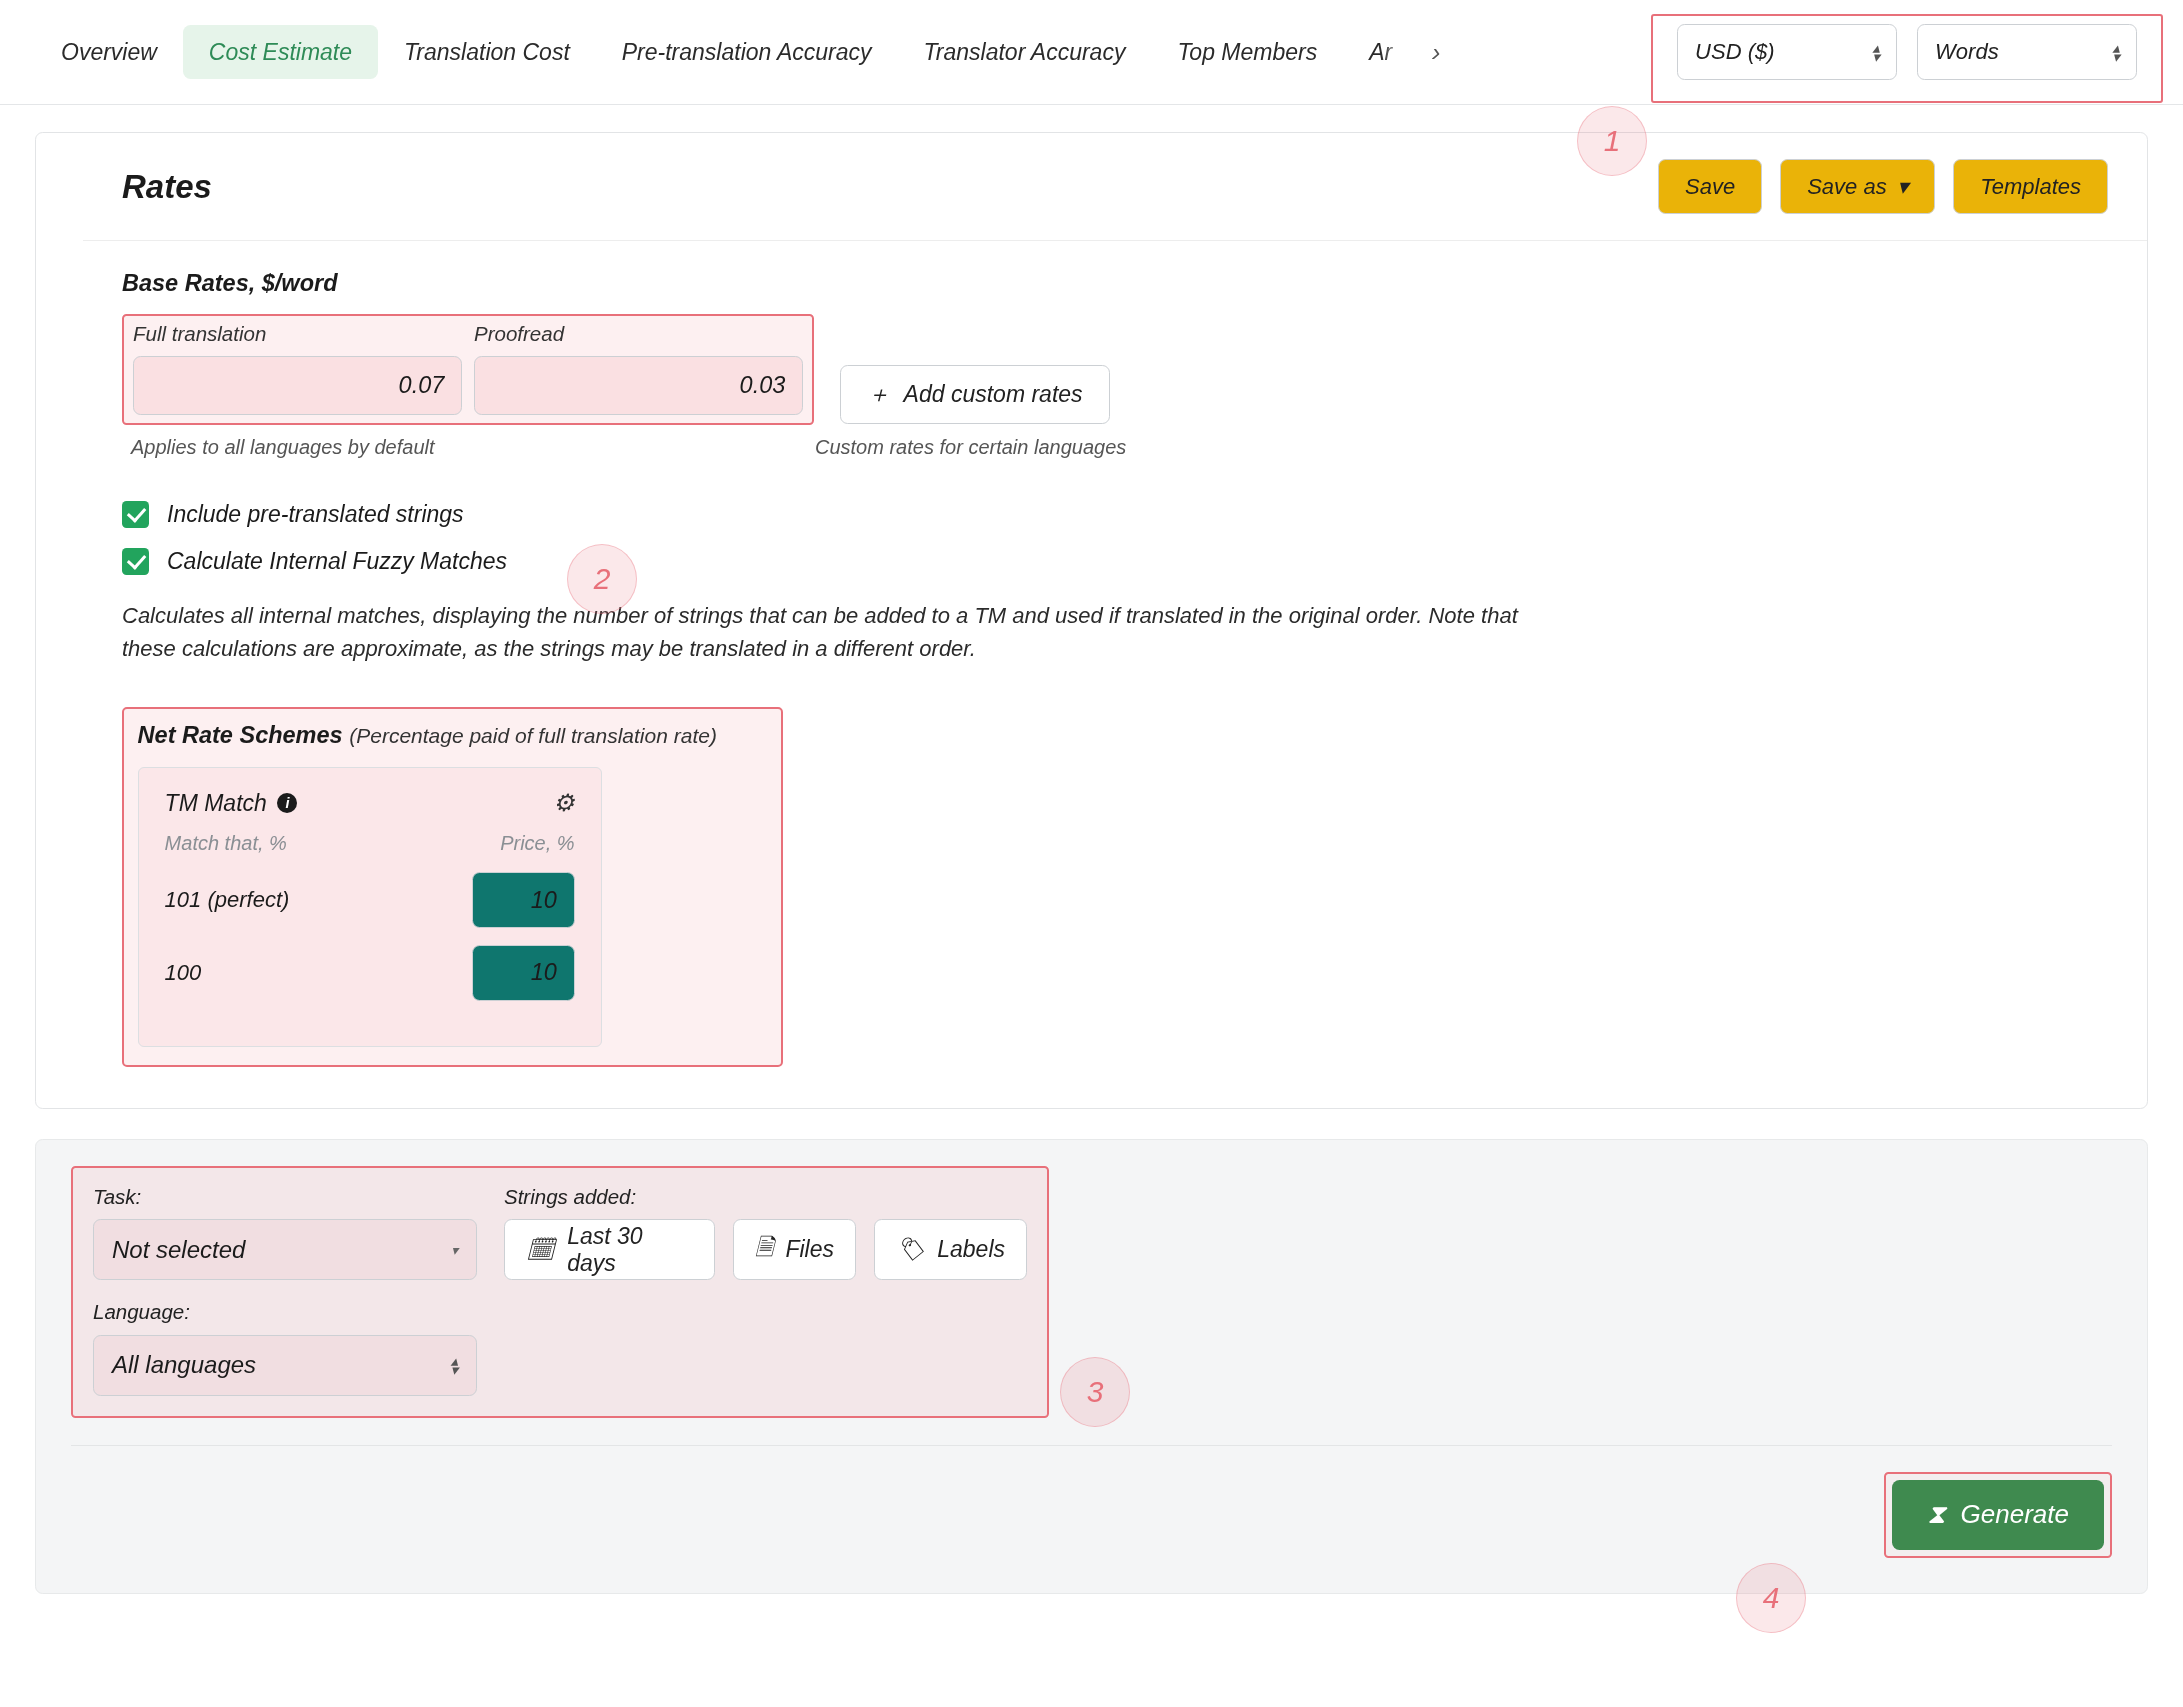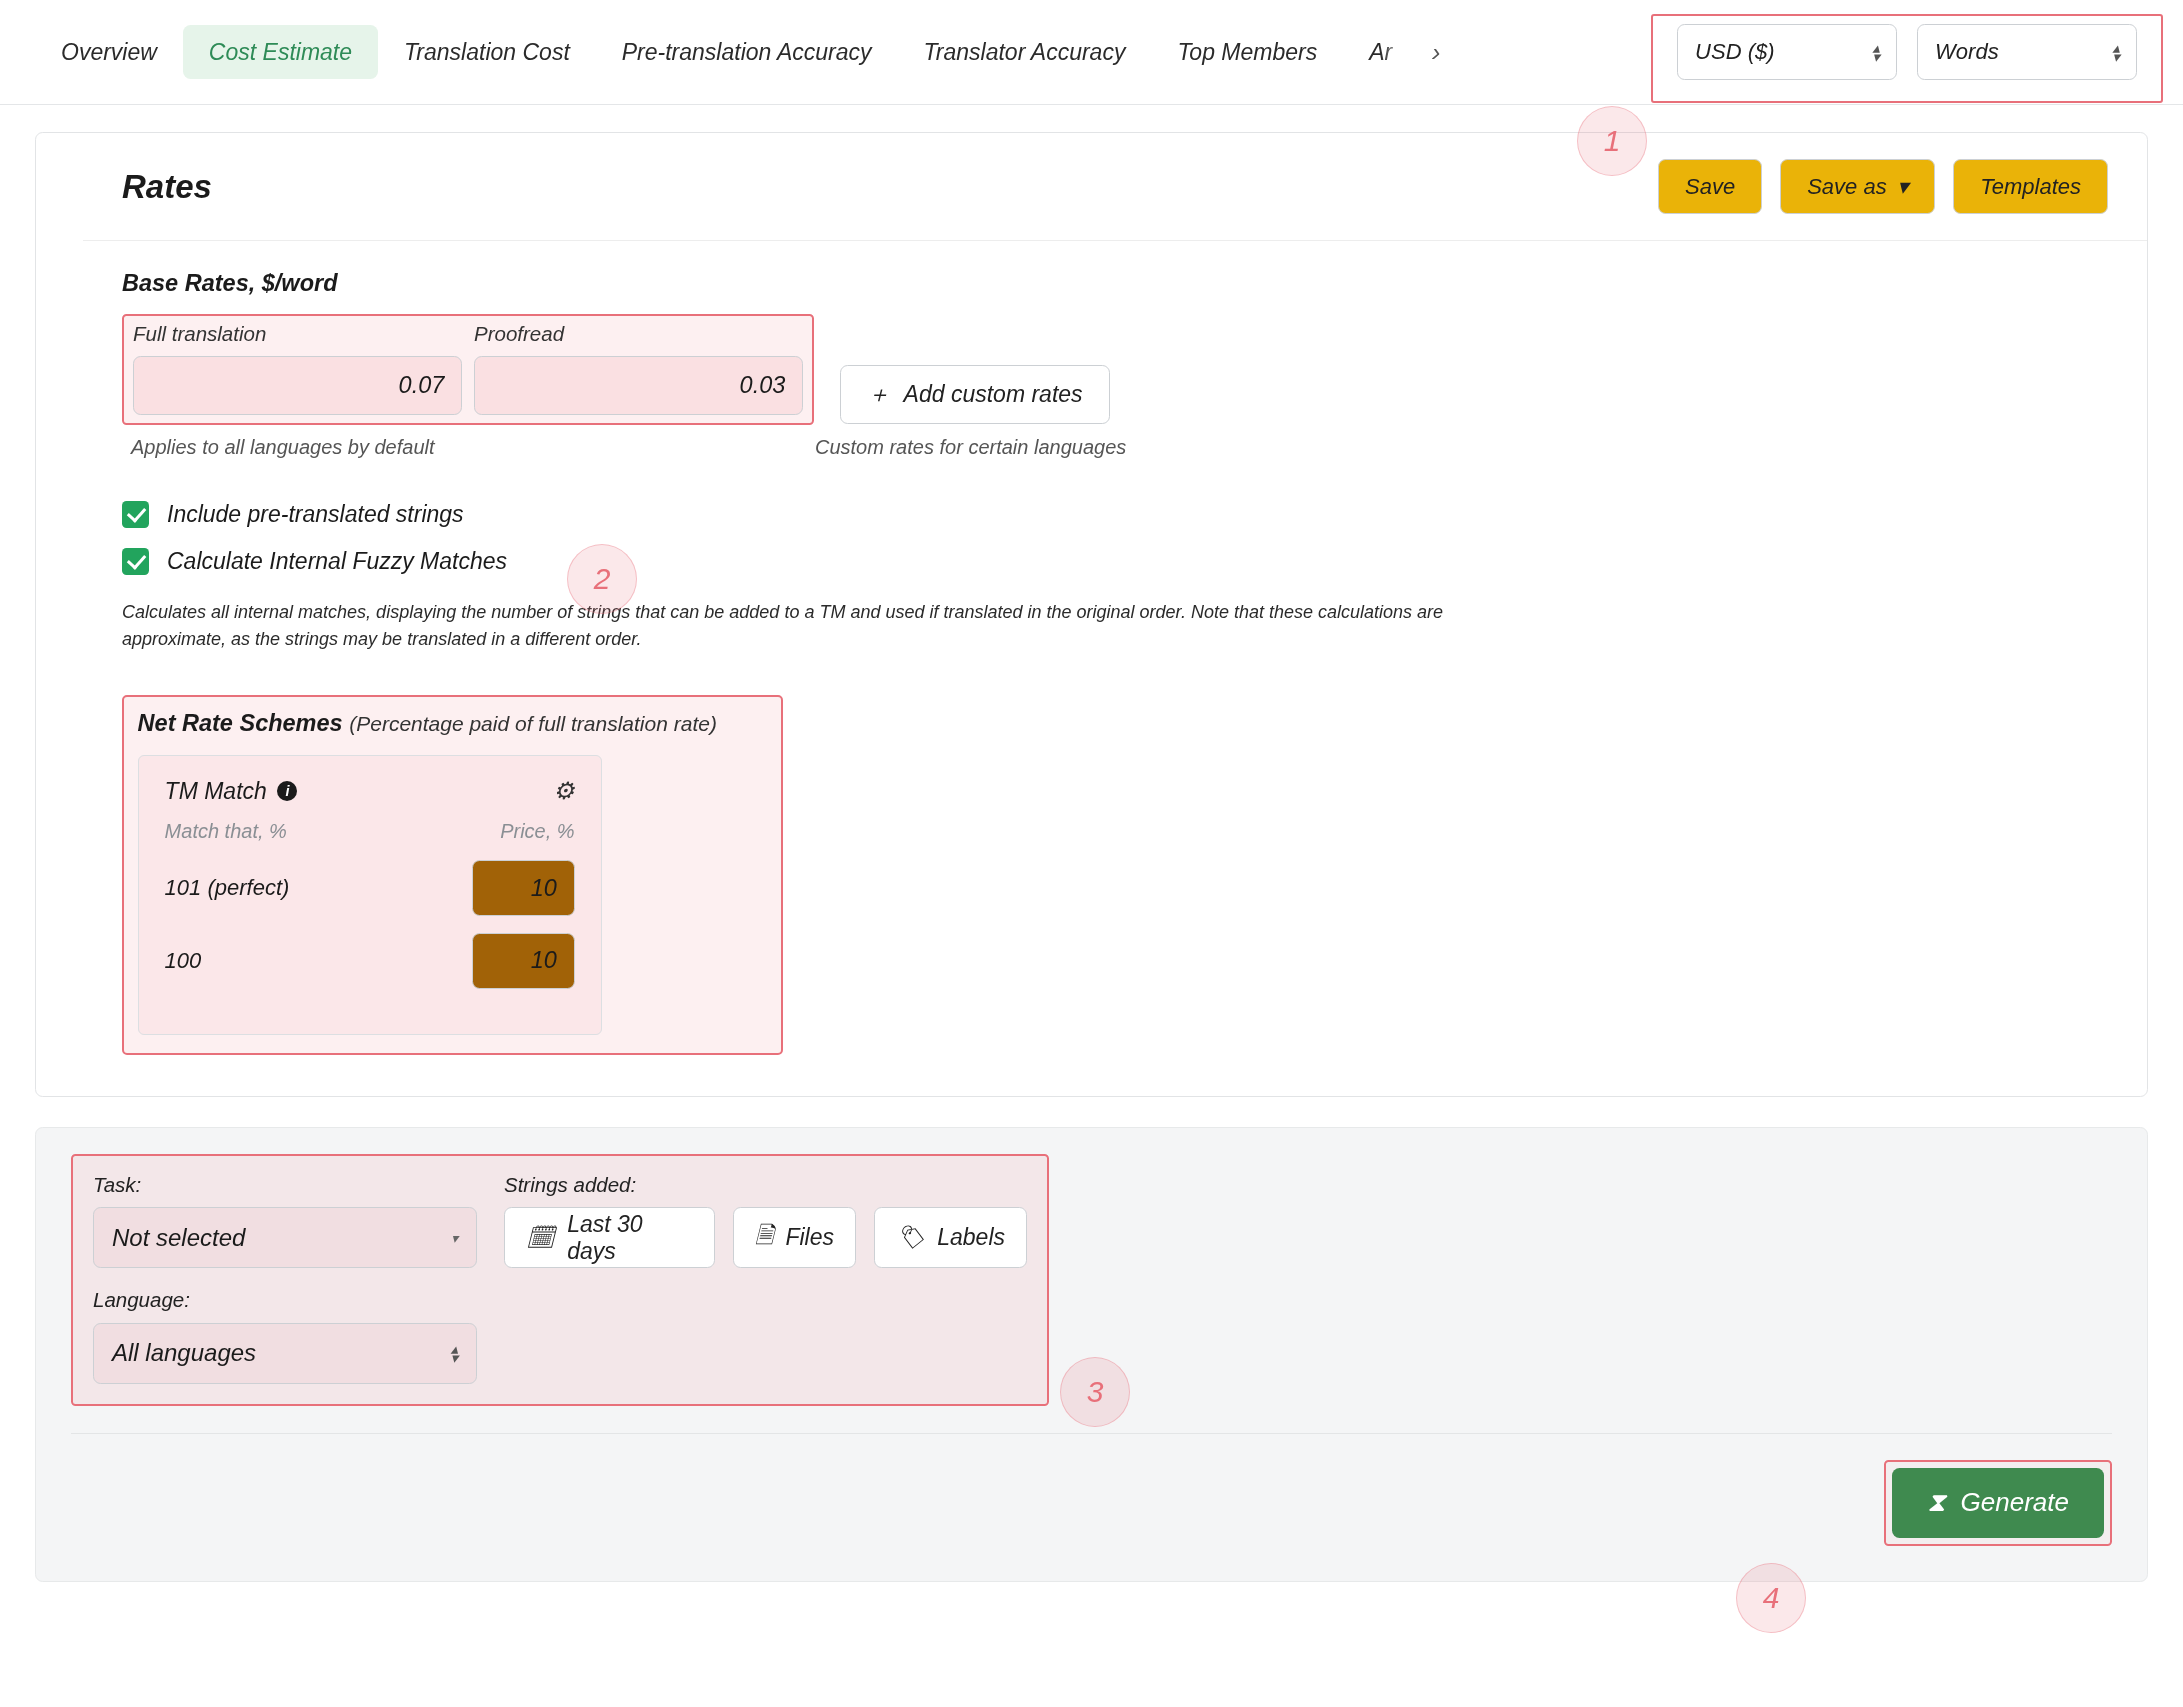--- a/index.html
+++ b/index.html
@@ -216,21 +216,21 @@
     left: 9px; top: 3.8px;
     width: 7.6px; height: 14.4px;
     border: solid #fff;
     border-width: 0 3px 3px 0;
     transform: rotate(42deg);
   }
   .check-label { font-size: 23px; color: #1b1b1b; }
 
   .paragraph {
     margin-top: 24px;
-    font-size: 18px;
+    font-size: 22px;
     line-height: 1.5;
     color: #2b2b2b;
     max-width: 1418px;
   }
 
   
   .net-wrap {
     margin-top: 42px;
     border: 2.3px solid #e8707a;
     background: rgba(232,112,122,0.10);
@@ -288,21 +288,21 @@
     align-items: center;
     padding: 16.7px 26px 0 26px;
   }
   .tm-row .name { font-size: 22px; color: #1b1b1b; }
   .tm-row .val {
     margin-left: auto;
     width: 103px;
     height: 56px;
     border: 1.5px solid #ccd0d4;
     border-radius: 7.6px;
-    background: #a16207;
+    background: #0f766e;
     display: flex;
     align-items: center;
     justify-content: flex-end;
     padding-right: 16.7px;
     font-size: 23.5px;
     color: #1b1b1b;
   }
 
   
   .footer-panel {

